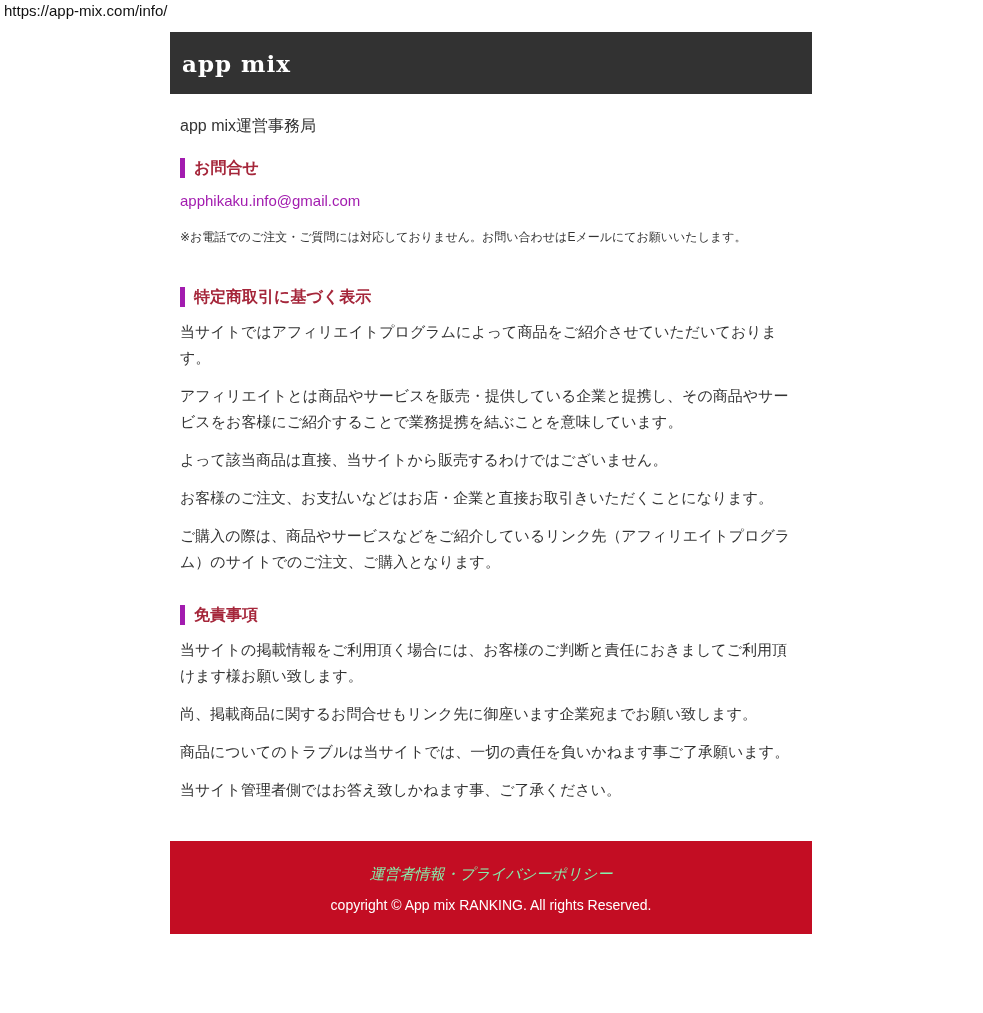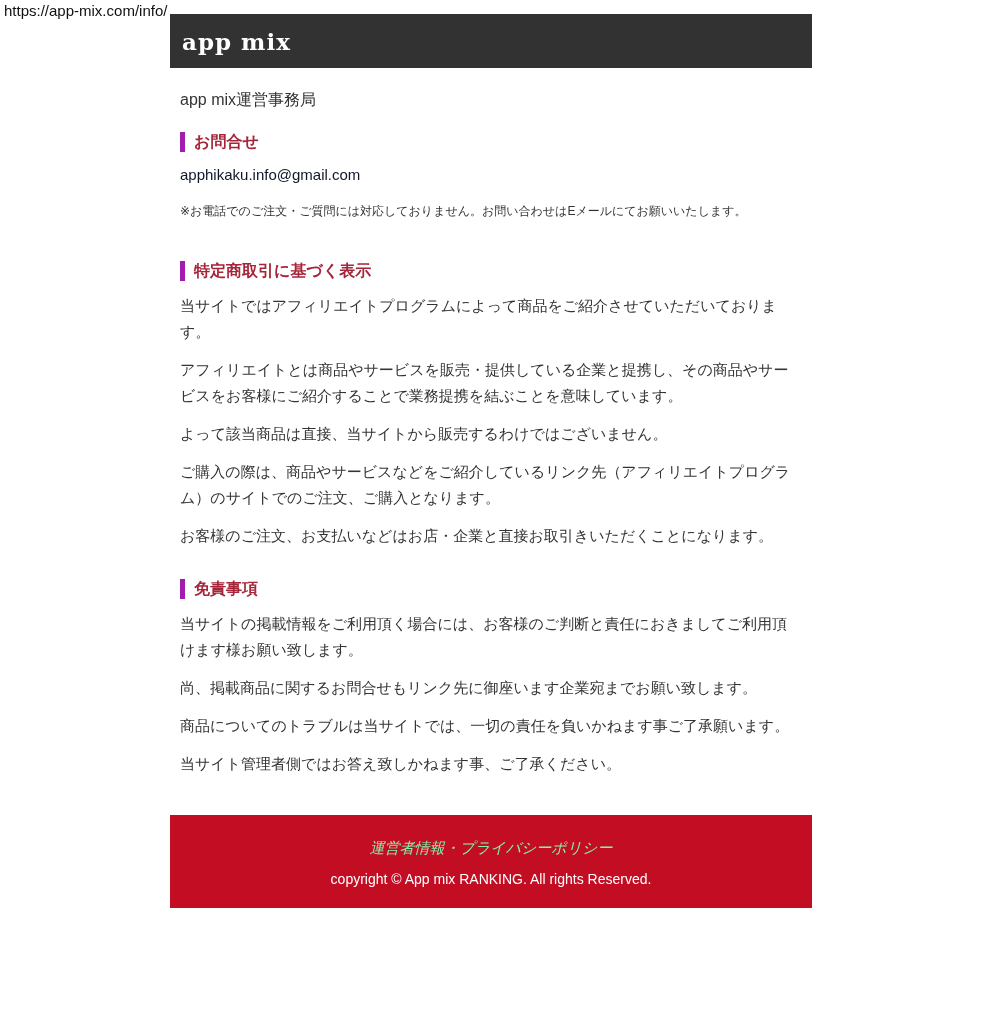--- a/index.html
+++ b/index.html
@@ -9,30 +9,30 @@
     background: #ffffff;
     width: 983px;
     min-height: 1013px;
     font-family: "Liberation Sans", "DejaVu Sans", sans-serif;
     color: #333333;
   }
   .url-bar {
     font-size: 15px;
     color: #111111;
     padding: 2px 0 0 4px;
-    height: 14px;
+    height: 32px;
     white-space: nowrap;
   }
   .page {
     width: 642px;
     margin-left: 170px;
   }
   .site-header {
     background: #323232;
-    height: 54px;
+    height: 62px;
     display: flex;
     align-items: center;
     padding-left: 12px;
   }
   .site-title {
     font-family: "DejaVu Serif", "Liberation Serif", serif;
     font-size: 23px;
     font-weight: bold;
     color: #ffffff;
     margin: 0;
@@ -54,21 +54,21 @@
     padding-left: 9px;
     margin: 20px 0 0;
     line-height: 20px;
   }
   .section-heading.mt-40 { margin-top: 40px; }
   .section-heading.mt-30 { margin-top: 30px; }
   .email {
     font-size: 15px;
     margin: 12px 0 0;
     line-height: 21px;
-    color: #0f172a;
+    color: #a21caf;
   }
   .note {
     font-size: 12px;
     margin: 16px 0 0;
     line-height: 20px;
   }
   .note + .note { margin-top: 18px; }
   .para {
     font-size: 15px;
     margin: 12px 0 0;
@@ -114,22 +114,22 @@
     <p class="site-label">app mix運営事務局</p>
 
     <h2 class="section-heading">お問合せ</h2>
     <p class="email">apphikaku.info@gmail.com</p>
     <p class="note">※お電話でのご注文・ご質問には対応しておりません。お問い合わせはEメールにてお願いいたします。</p>
 
     <h2 class="section-heading mt-40">特定商取引に基づく表示</h2>
     <p class="para">当サイトではアフィリエイトプログラムによって商品をご紹介させていただいております。</p>
     <p class="para">アフィリエイトとは商品やサービスを販売・提供している企業と提携し、その商品やサービスをお客様にご紹介することで業務提携を結ぶことを意味しています。</p>
     <p class="para">よって該当商品は直接、当サイトから販売するわけではございません。</p>
+    <p class="para">お客様のご注文、お支払いなどはお店・企業と直接お取引きいただくことになります。</p>
     <p class="para">ご購入の際は、商品やサービスなどをご紹介しているリンク先（アフィリエイトプログラム）のサイトでのご注文、ご購入となります。</p>
-    <p class="para">お客様のご注文、お支払いなどはお店・企業と直接お取引きいただくことになります。</p>
 
     <h2 class="section-heading mt-30">免責事項</h2>
     <p class="para">当サイトの掲載情報をご利用頂く場合には、お客様のご判断と責任におきましてご利用頂けます様お願い致します。</p>
     <p class="para">尚、掲載商品に関するお問合せもリンク先に御座います企業宛までお願い致します。</p>
     <p class="para">商品についてのトラブルは当サイトでは、一切の責任を負いかねます事ご了承願います。</p>
     <p class="para">当サイト管理者側ではお答え致しかねます事、ご了承ください。</p>
 
   </main>
 
   <footer class="site-footer">

